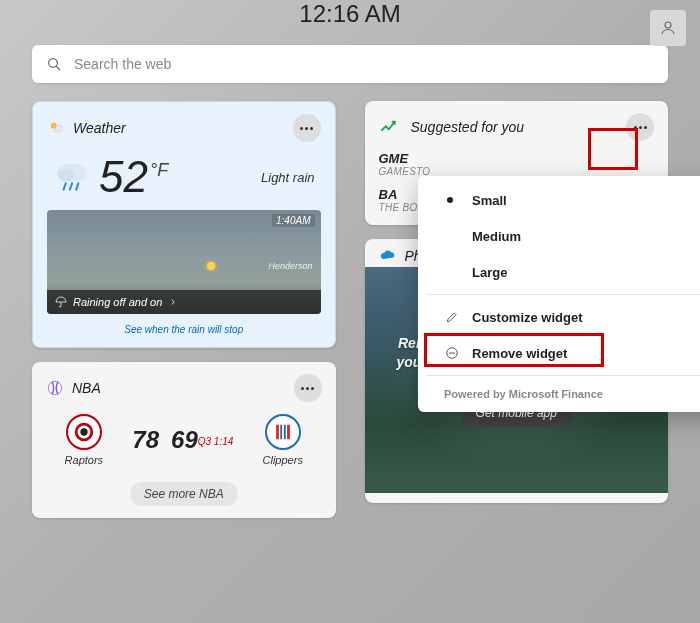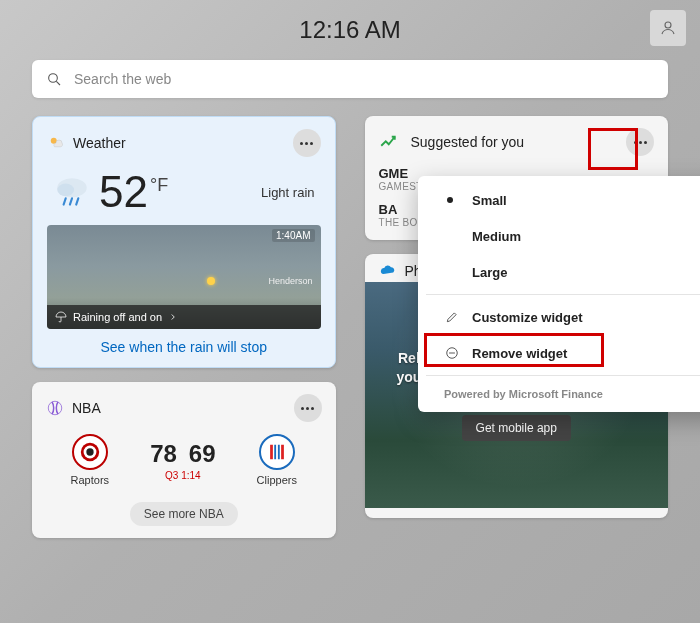--- a/index.html
+++ b/index.html
@@ -1,52 +1,52 @@
 <!DOCTYPE html>
 <html><head>
 <meta charset="utf-8">
 <style>
 * { box-sizing: border-box; margin: 0; padding: 0; font-family: 'Segoe UI', Arial, sans-serif; }
 body { width: 700px; height: 623px; overflow: hidden; background: linear-gradient(135deg, #c8c8c8 0%, #b0b0b0 50%, #a8a8a8 100%); position: relative; }
-.header { height: 60px; display: flex; align-items: center; justify-content: center; position: relative; }
+.header { height: 45px; display: flex; align-items: flex-start; justify-content: center; position: relative; }
 .clock { font-size: 24px; font-weight: 400; color: #222; }
 .avatar { position: absolute; right: 14px; top: 10px; width: 36px; height: 36px; background: #d8d8d8; border-radius: 4px; display: flex; align-items: center; justify-content: center; }
 .avatar svg { width: 18px; height: 18px; stroke: #666; fill: none; }
 .searchbar { margin: 0 32px 18px 32px; height: 38px; background: #fff; border-radius: 6px; display: flex; align-items: center; padding: 0 14px; box-shadow: 0 1px 3px rgba(0,0,0,0.1); }
 .searchbar svg { width: 16px; height: 16px; stroke: #555; fill: none; margin-right: 12px; }
 .searchbar input { border: none; outline: none; font-size: 14px; flex: 1; color: #333; }
 .searchbar input::placeholder { color: #888; }
-.panel { display: flex; gap: 29px; padding: 0 32px; }
+.panel { display: flex; gap: 29px; padding: 0 32px; font-style: italic; }
 .col { flex: 1; display: flex; flex-direction: column; gap: 14px; }
 .card { background: #f5f5f5; border-radius: 8px; padding: 12px 14px; position: relative; box-shadow: 0 1px 3px rgba(0,0,0,0.15); }
 .card-header { display: flex; align-items: center; height: 28px; }
 .card-icon { width: 18px; height: 18px; margin-right: 8px; display: flex; align-items: center; justify-content: center; }
 .card-title { font-size: 14px; color: #222; flex: 1; }
 .more-btn { width: 28px; height: 28px; border-radius: 50%; background: #ddd; display: flex; align-items: center; justify-content: center; cursor: pointer; gap: 2px; }
 .more-btn span { width: 3px; height: 3px; background: #333; border-radius: 50%; }
 
 .weather-card { background: #e8f2fc; border: 1px solid #c0dcf5; }
 .loc-row { display: flex; align-items: center; justify-content: center; gap: 6px; font-size: 12px; color: #333; margin-top: 6px; }
 .loc-row svg { width: 11px; height: 11px; }
 .temp-row { display: flex; align-items: center; margin: 10px 0 8px 0; }
 .wicon { width: 42px; height: 42px; margin: 0 6px 0 4px; display:flex; align-items:center; justify-content:center; }
 .temp { font-size: 44px; font-weight: 300; color: #222; }
 .deg { font-size: 18px; color: #444; margin-left: 2px; align-self: flex-start; margin-top: 8px; }
 .cond { font-size: 13px; color: #333; margin-left: auto; margin-right: 6px; }
 .map { height: 104px; border-radius: 4px; background: linear-gradient(180deg,#7a8a94 0%, #8a9aa0 40%, #93a098 70%, #5e6a64 100%); position: relative; overflow: hidden; }
 .mt { position: absolute; top: 4px; right: 6px; font-size: 10px; color: #fff; background: rgba(0,0,0,0.15); padding:1px 4px; border-radius:2px;}
 .mcity { position:absolute; font-size:9px; color:#eee; }
 .mcap { position: absolute; bottom: 0; left: 0; right: 0; height: 24px; background: rgba(30,30,30,0.75); color: #fff; font-size: 11px; display: flex; align-items: center; padding: 0 8px; gap: 6px; }
-.wlink { text-align: center; font-size: 14px; color: #0067c0; margin-top: 10px; cursor: pointer; }
+.wlink { text-align: center; font-size: 10px; color: #0067c0; margin-top: 10px; cursor: pointer; }
 
 .nba-row { display: flex; align-items: center; justify-content: space-around; padding: 12px 4px 8px 4px; }
 .team { display: flex; flex-direction: column; align-items: center; gap: 4px; }
 .tlogo { width: 36px; height: 36px; border-radius: 50%; display:flex; align-items:center; justify-content:center; font-size:10px; font-weight:600;}
 .tname { font-size: 11px; color: #333; }
-.score { display: flex; flex-direction: column; align-items: center; }
+.score { display: flex; flex-direction: row; align-items: center; }
 .scoreline { display:flex; gap:12px; font-size: 24px; font-weight: 600; color: #222; }
 .q { font-size: 10px; color: #c00; margin-top: 2px; }
 .nbamore { text-align: center; margin-top: 8px; }
 .nbamore span{ font-size: 12px; color: #444; background:#e5e5e5; padding:5px 14px; border-radius:14px; cursor:pointer; display:inline-block;}
 
 .stockcard { padding-bottom: 2px; }
 .stocksth { display:flex; align-items:center; gap:6px; }
 .stocklist { margin-top: 10px; }
 .stock { margin-bottom: 10px; }
 .sym { font-size: 13px; font-weight: 600; color: #222; }

